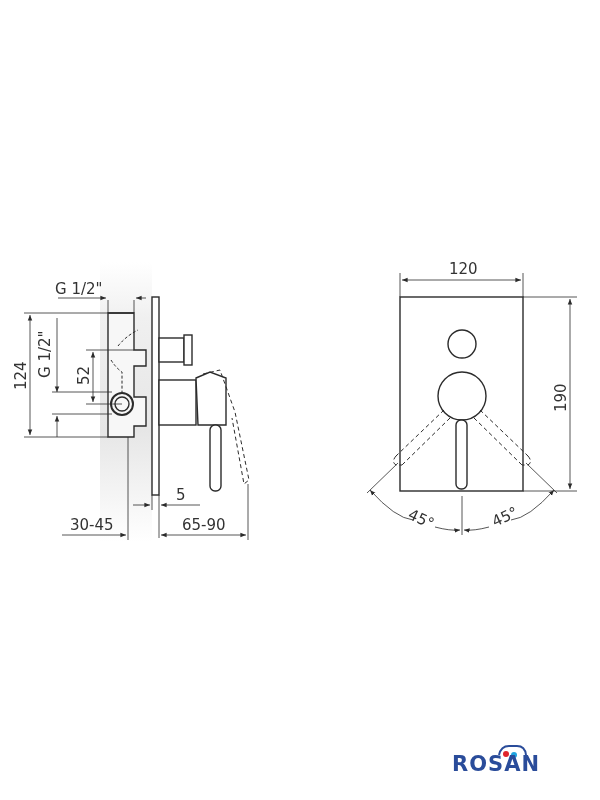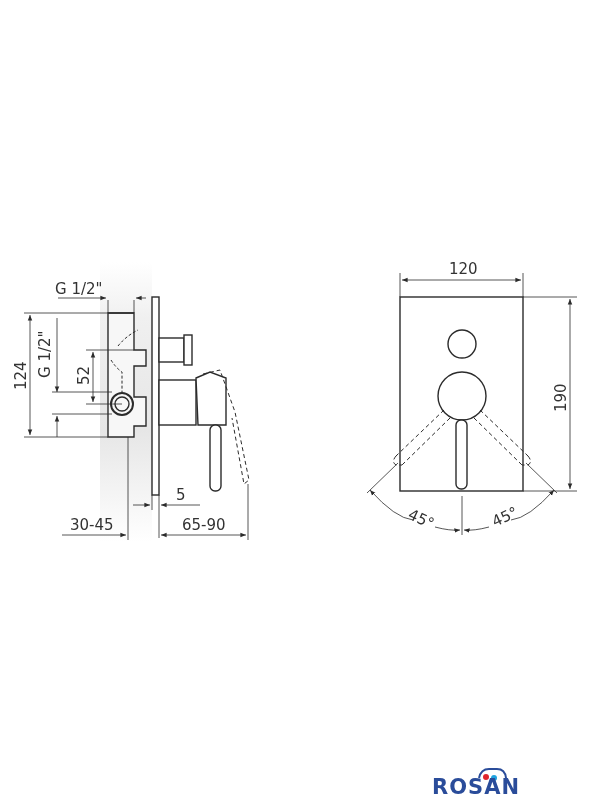--- a/index.html
+++ b/index.html
@@ -2,21 +2,21 @@
 <html><head>
 <meta charset="utf-8">
 <style>
   html, body { margin: 0; padding: 0; background: #ffffff; }
   body { width: 600px; height: 800px; position: relative; overflow: hidden;
          font-family: "Liberation Sans", sans-serif; }
   .shade { position: absolute; left: 100px; top: 262px; width: 52px; height: 280px;
            background: linear-gradient(180deg, #ffffff 0%, #f0f0f0 20%, #e6e6e6 60%, #ffffff 100%); }
   svg { position: absolute; left: 0; top: 0; }
   .dim { font-family: "DejaVu Sans", sans-serif; font-size: 15px; fill: #333; }
-  .logo { position: absolute; left: 432px; top: 745px; width: 112px; height: 30px; margin-top: 23px; }
+  .logo { position: absolute; left: 452px; top: 745px; width: 112px; height: 30px; }
   .logo-text { position: absolute; left: 0; top: 7px; font-family: "DejaVu Sans", sans-serif;
                font-weight: bold; font-size: 21px; color: #2a4c9a; letter-spacing: 1px; }
 </style>
 </head>
 <body>
 
 <div class="shade"></div>
 
 <svg width="600" height="800" viewBox="0 0 600 800">
   <defs>

